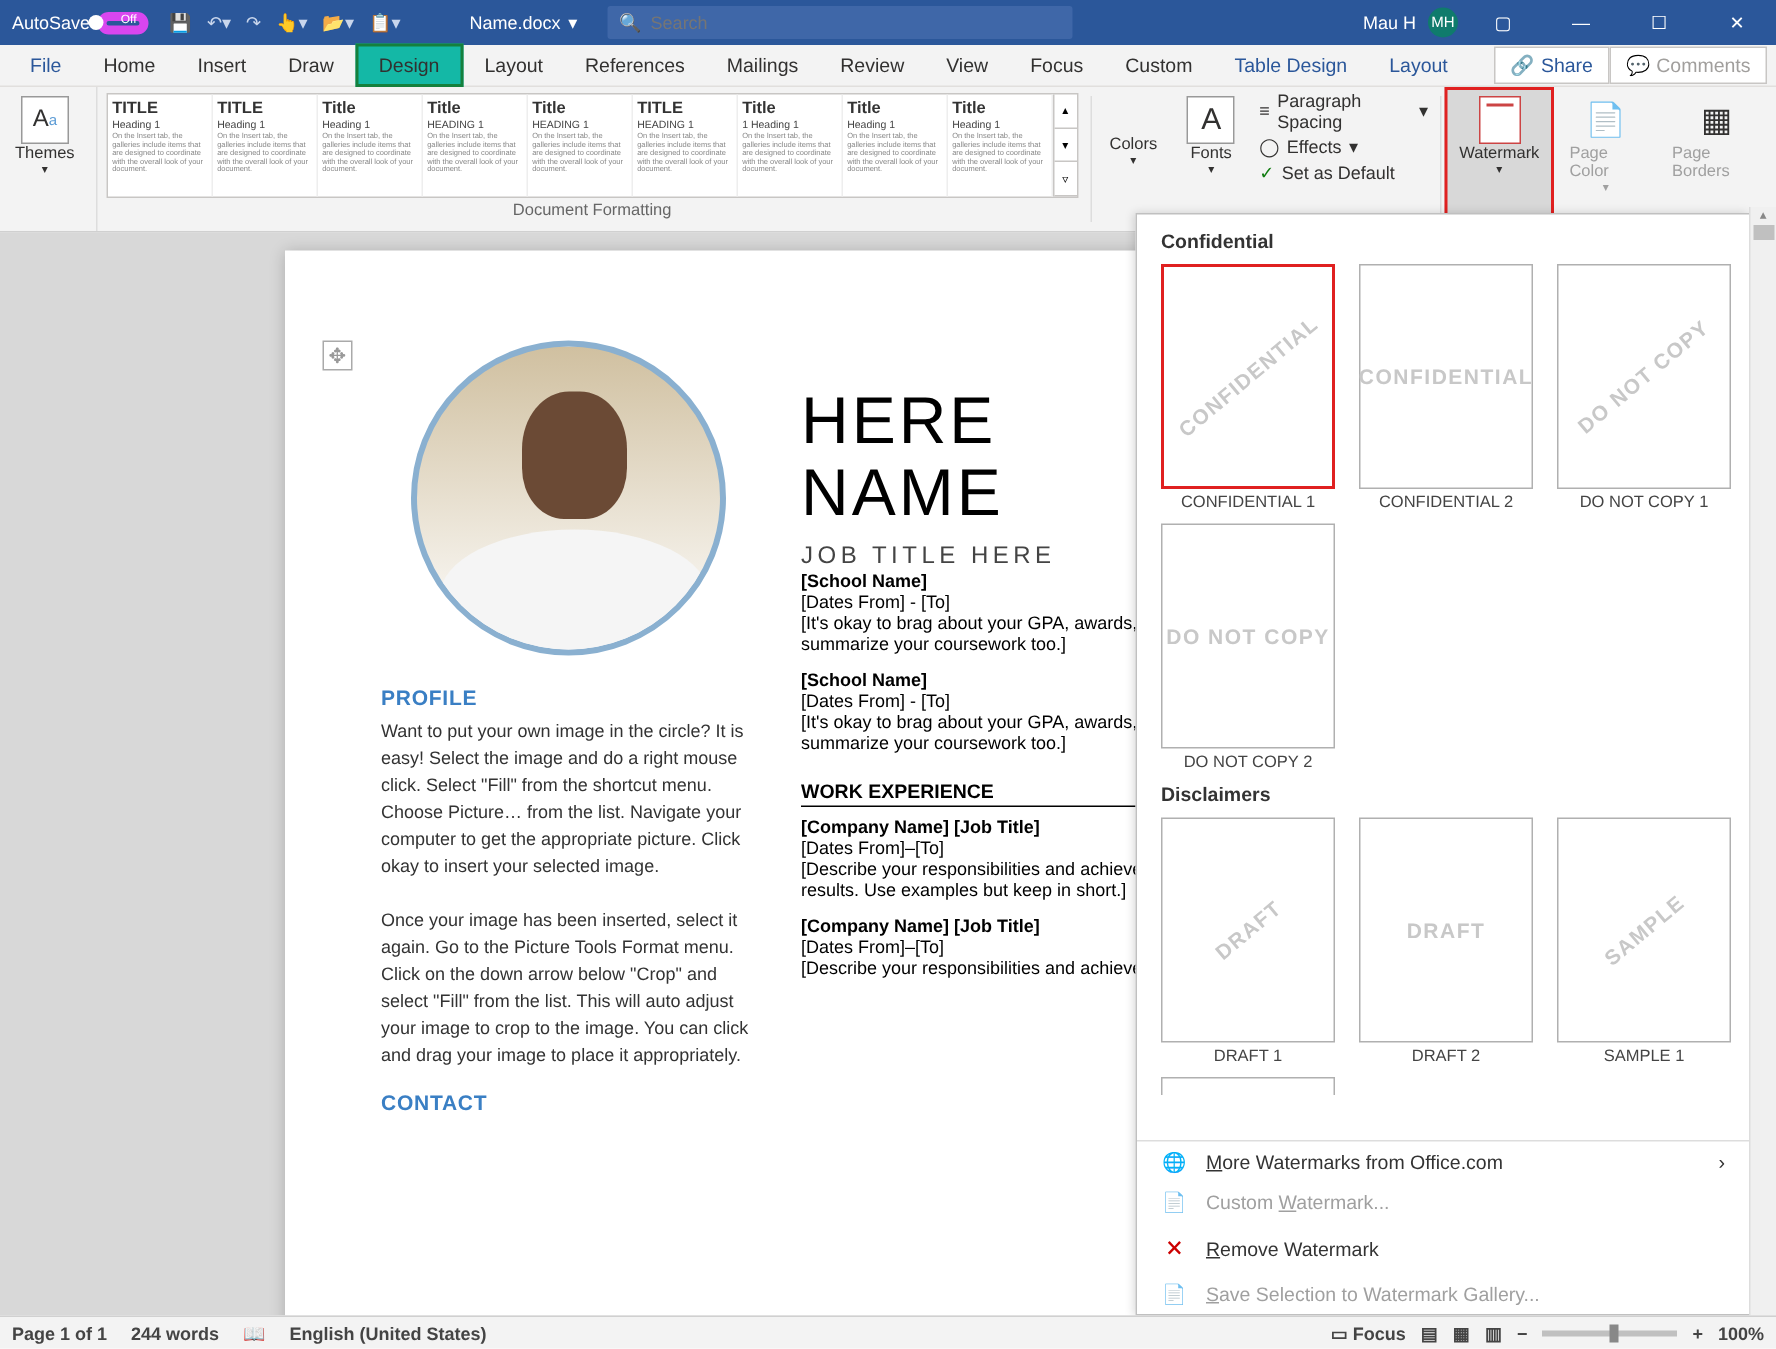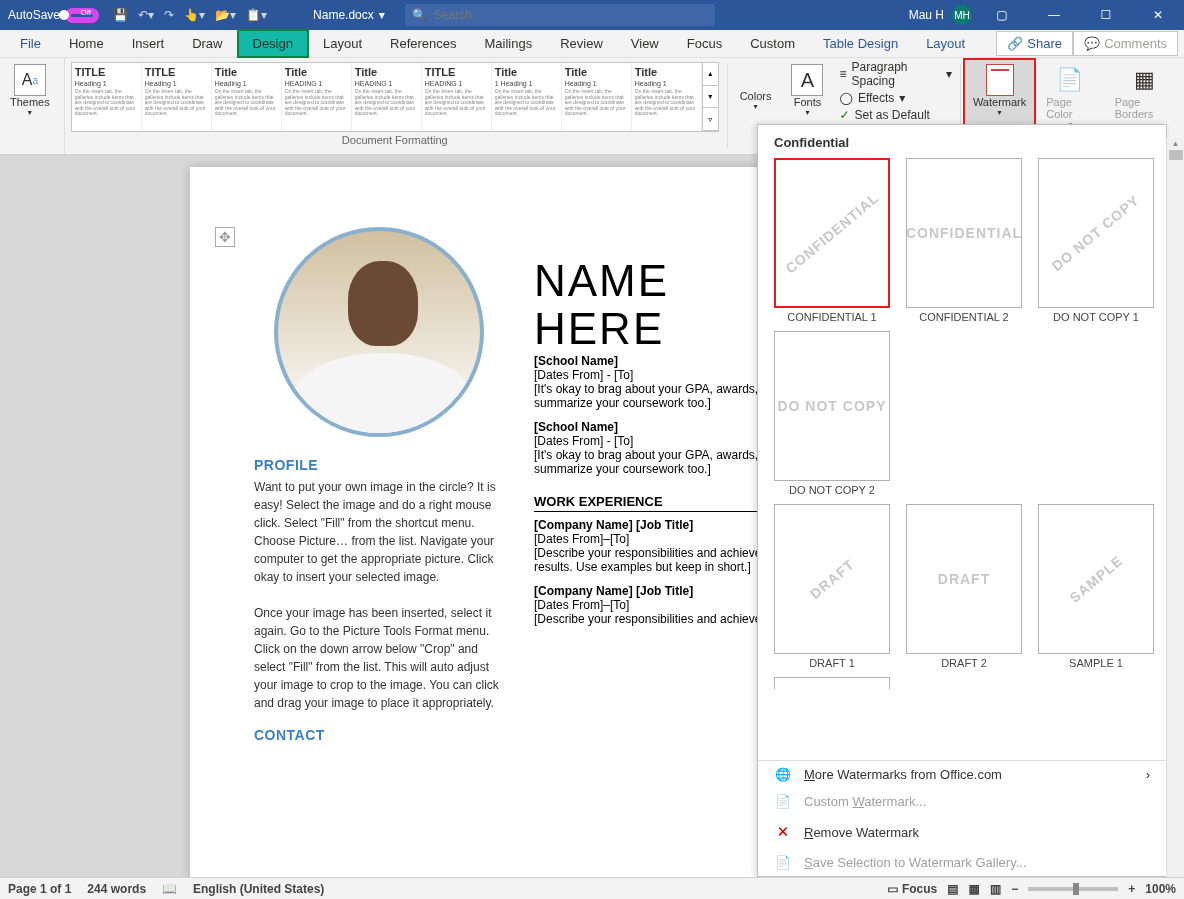--- a/index.html
+++ b/index.html
@@ -59,21 +59,21 @@
 .body-text { font-size: 12px; color: #333; line-height: 1.5; }
 .right-col { flex: 1; padding-top: 50px; }
 .name-title { font-size: 44px; font-weight: 300; letter-spacing: 2px; line-height: 1.1; }
 .job-title { font-size: 16px; letter-spacing: 3px; color: #444; margin-top: 8px; }
 .r-section { font-weight: bold; font-size: 13px; border-bottom: 1px solid #000; padding-bottom: 2px; margin-top: 18px; margin-bottom: 6px; }
 .entry { font-size: 12px; margin-bottom: 10px; }
 .entry .b { font-weight: bold; }
 .anchor { position: absolute; left: 25px; top: 60px; color: #999; font-size: 14px; border: 1px solid #aaa; padding: 1px 3px; }
 
 
-.wm-panel { position: absolute; top: 124px; left: 757px; width: 410px; bottom: 22px; background: #fff; border: 1px solid #c0c0c0; box-shadow: -2px 0 6px rgba(0,0,0,0.15); display: flex; flex-direction: column; }
+.wm-panel { position: absolute; top: 142px; left: 757px; width: 410px; bottom: 22px; background: #fff; border: 1px solid #c0c0c0; box-shadow: -2px 0 6px rgba(0,0,0,0.15); display: flex; flex-direction: column; }
 .wm-scroll { flex: 1; overflow-y: hidden; padding: 10px 16px; }
 .wm-cat { font-weight: 600; font-size: 13px; margin-bottom: 8px; color: #333; }
 .wm-row { display: flex; gap: 16px; margin-bottom: 8px; }
 .wm-item { display: flex; flex-direction: column; align-items: center; }
 .wm-thumb { width: 116px; height: 150px; border: 1px solid #b0b0b0; background: #fff; display: flex; align-items: center; justify-content: center; position: relative; }
 .wm-thumb.selected { border: 2px solid #e02020; }
 .wm-text { font-size: 14px; color: #c8c8c8; font-weight: 600; letter-spacing: 1px; }
 .wm-text.diag { transform: rotate(-40deg); }
 .wm-label { font-size: 11px; color: #444; margin-top: 3px; }
 .wm-menu { border-top: 1px solid #ddd; }
@@ -269,22 +269,23 @@
     <div class="page-content">
       <div class="left-col">
         <div class="photo-circle"></div>
         <div class="section-title">PROFILE</div>
         <div class="body-text">Want to put your own image in the circle?  It is easy!  Select the image and do a right mouse click.  Select "Fill" from the shortcut menu.  Choose Picture… from the list.  Navigate your computer to get the appropriate picture.  Click okay to insert your selected image.</div>
         <br>
         <div class="body-text">Once your image has been inserted, select it again.  Go to the Picture Tools Format menu. Click on the down arrow below "Crop" and select "Fill" from the list.  This will auto adjust your image to crop to the image.  You can click and drag your image to place it appropriately.</div>
         <div class="section-title">CONTACT</div>
       </div>
       <div class="right-col">
+        <div class="name-title">HERE</div>
         <div class="name-title">NAME</div>
-        <div class="name-title">HERE</div>
+        <div class="job-title">JOB TITLE HERE</div>
         <div class="entry"><span class="b">[School Name]</span><br><span>[Dates From] - [To]</span><br><span>[It's okay to brag about your GPA, awards, and honors. Feel free to summarize your coursework too.]</span></div>
         <div class="entry"><span class="b">[School Name]</span><br><span>[Dates From] - [To]</span><br><span>[It's okay to brag about your GPA, awards, and honors. Feel free to summarize your coursework too.]</span></div>
         <div class="r-section">WORK EXPERIENCE</div>
         <div class="entry"><span class="b">[Company Name]  [Job Title]</span><br><span>[Dates From]–[To]</span><br><span>[Describe your responsibilities and achievements in terms of impact and results. Use examples but keep in short.]</span></div>
         <div class="entry"><span class="b">[Company Name]  [Job Title]</span><br><span>[Dates From]–[To]</span><br><span>[Describe your responsibilities and achievements in terms of impact</span></div>
       </div>
     </div>
   </div>
 </div>
 
@@ -312,20 +313,21 @@
         </div>
       </div>
     <div class="wm-row" id="wm-row1b">
         <div class="wm-item">
           <div class="wm-thumb ">
             <span class="wm-text ">DO NOT COPY</span>
           </div>
           <div class="wm-label">DO NOT COPY 2</div>
         </div>
       </div>
+    <div class="wm-cat">Disclaimers</div>
     <div class="wm-row" id="wm-row2">
         <div class="wm-item">
           <div class="wm-thumb ">
             <span class="wm-text diag">DRAFT</span>
           </div>
           <div class="wm-label">DRAFT 1</div>
         </div>
         <div class="wm-item">
           <div class="wm-thumb ">
             <span class="wm-text ">DRAFT</span>

